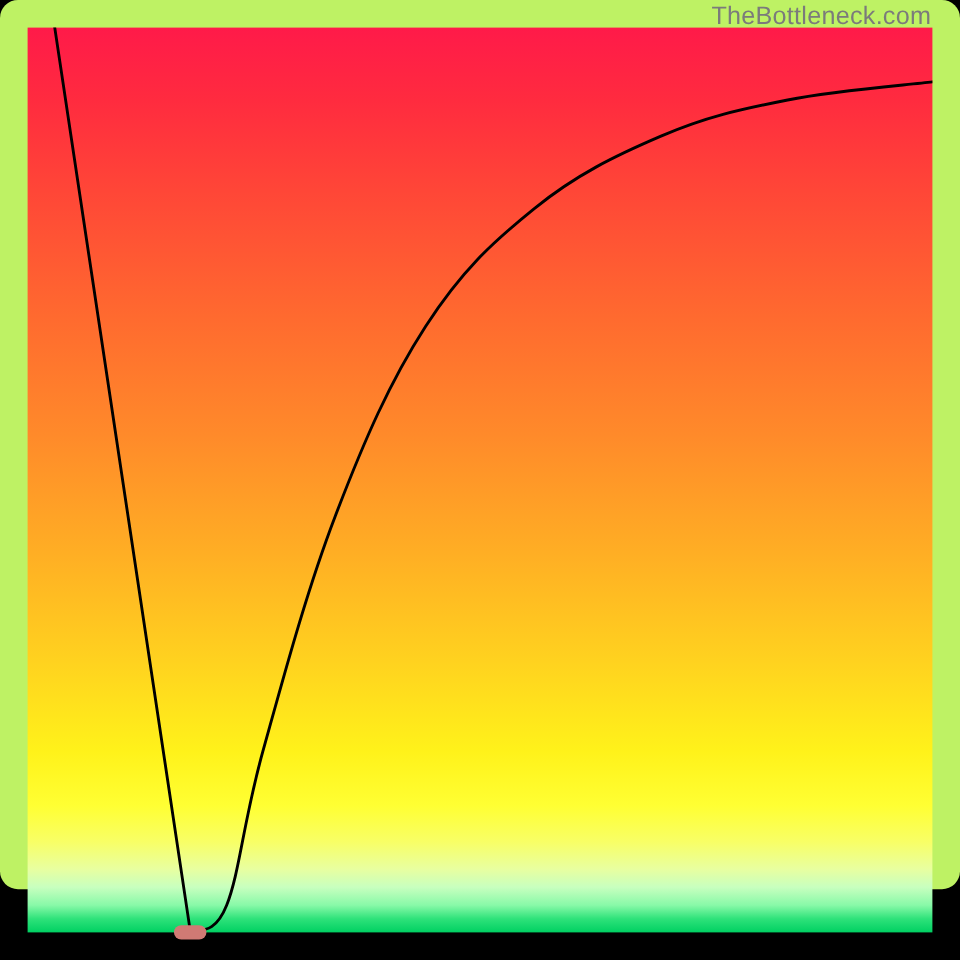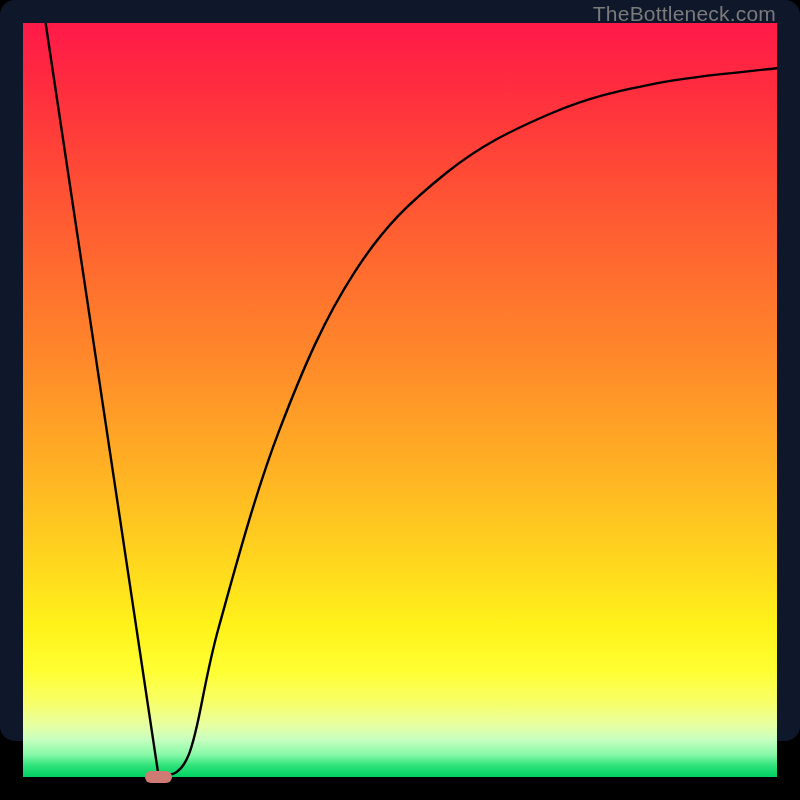--- a/index.html
+++ b/index.html
@@ -8,21 +8,21 @@
     width: 800px;
     height: 800px;
     background: #000;
     overflow: hidden;
     font-family: Arial, Helvetica, sans-serif;
   }
   .frame {
     position: relative;
     width: 800px;
     height: 741px;
-    background: #0f172a;
+    background: #bef264;
     border-radius: 15px;
   }
   .plot-area {
     position: absolute;
     left: 23px;
     top: 23px;
     width: 754px;
     height: 754px;
     background: linear-gradient(to bottom,
       #ff1a49 0%,

